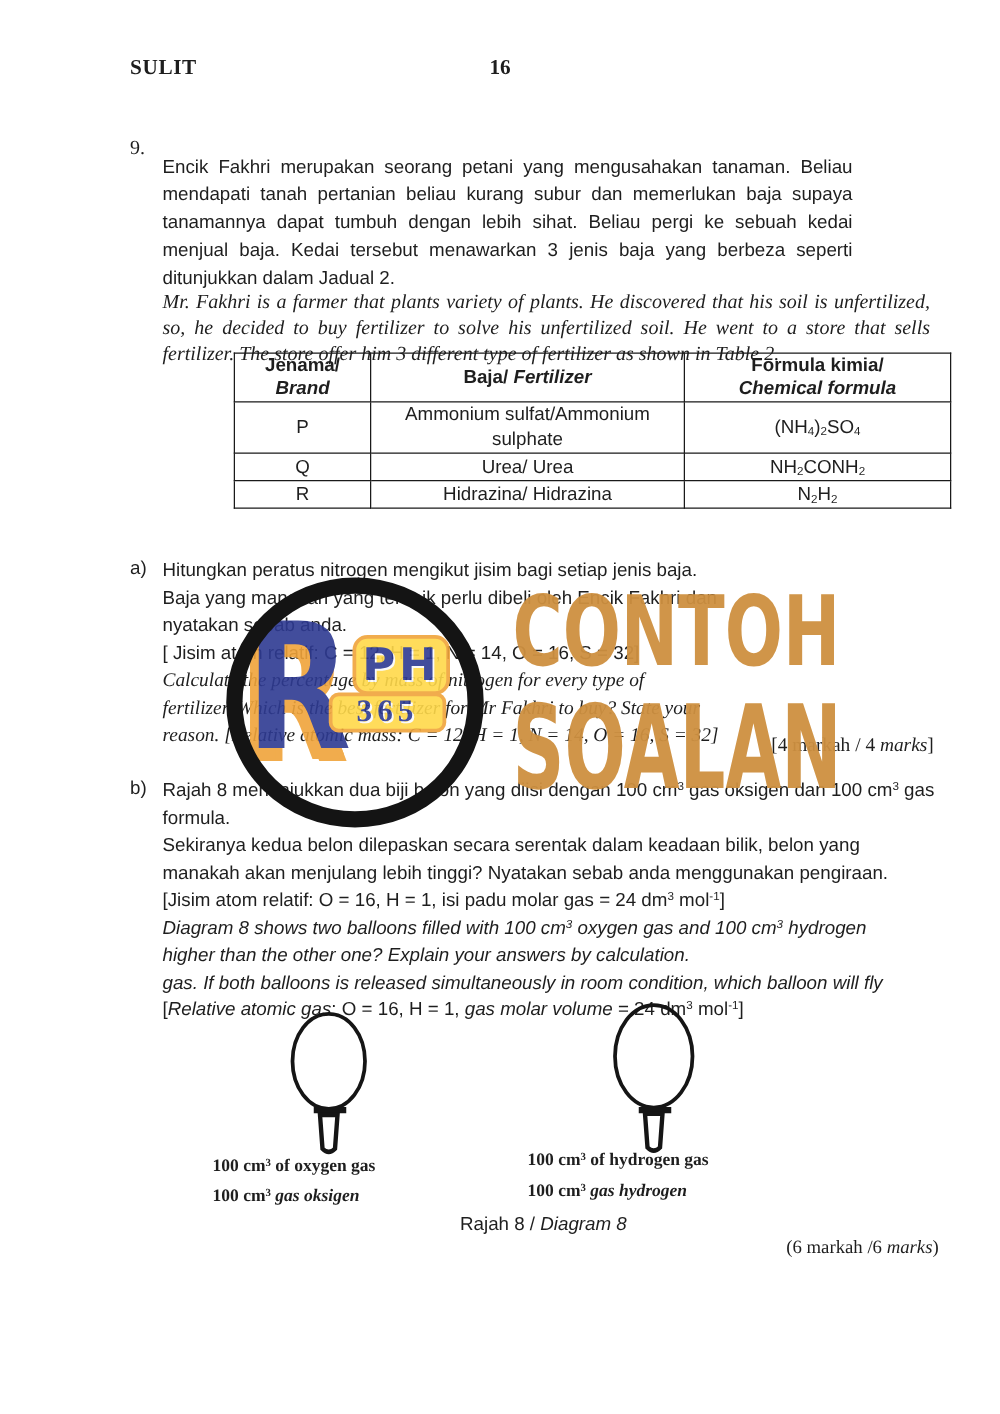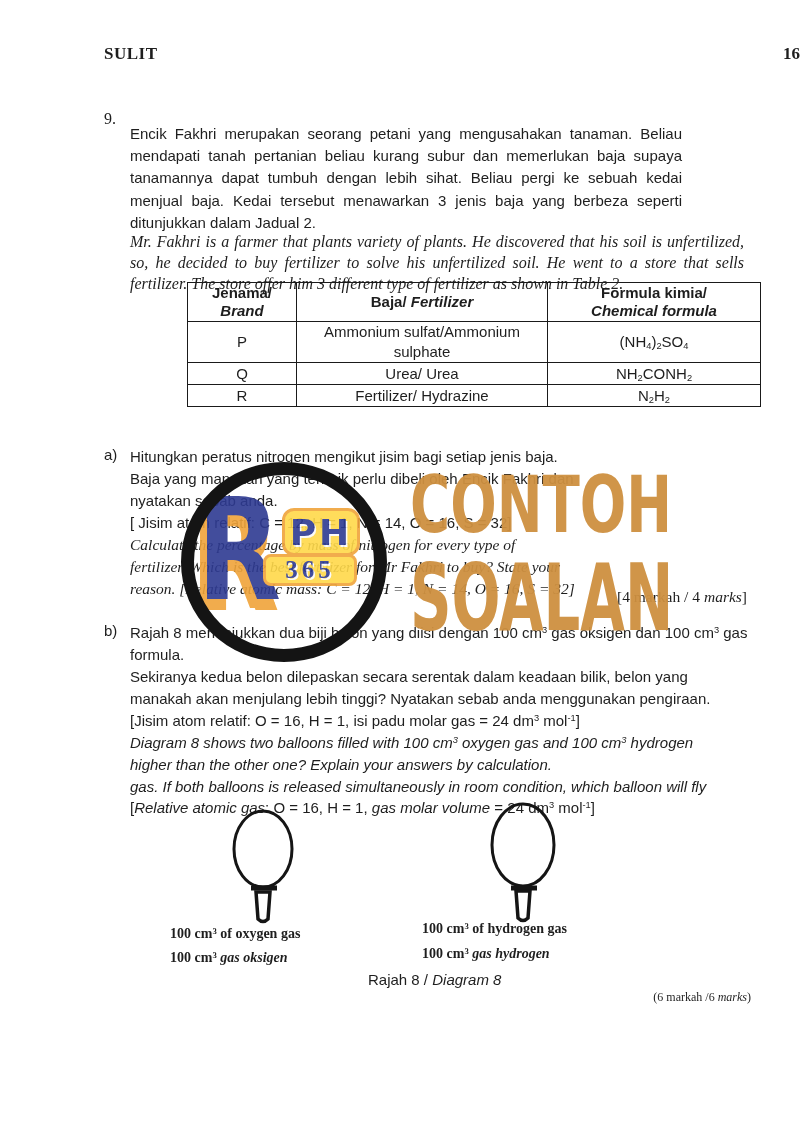--- a/index.html
+++ b/index.html
@@ -12,21 +12,21 @@
   html,body{margin:0;padding:0;background:#e8e8e8;}
   .page{
     position:relative;width:800px;height:1131px;margin:0 auto;background:#ffffff;
     font-family:"Liberation Sans",sans-serif;color:var(--ink);overflow:hidden;
   }
   sup{font-size:0.62em;vertical-align:0.5em;line-height:0;}
   sub{font-size:0.62em;vertical-align:-0.25em;line-height:0;}
 
   
   .sulit{position:absolute;left:104px;top:44px;font-family:"Liberation Serif",serif;font-weight:bold;font-size:17px;letter-spacing:0.5px;}
-  .pageno{position:absolute;left:0;right:0;top:44px;text-align:right;font-family:"Liberation Serif",serif;font-weight:bold;font-size:17px;}
+  .pageno{position:absolute;left:0;right:0;top:44px;text-align:center;font-family:"Liberation Serif",serif;font-weight:bold;font-size:17px;}
 
   
   .q-num{position:absolute;left:104px;top:110px;font-family:"Liberation Serif",serif;font-size:16px;}
   .intro-ms{position:absolute;left:130px;top:123px;width:552px;font-size:15px;line-height:22.2px;text-align:justify;}
   .intro-en{position:absolute;left:130px;top:231px;width:614px;font-family:"Liberation Serif",serif;font-style:italic;font-size:16px;line-height:21px;text-align:justify;}
 
   
   .ftable{position:absolute;left:187px;top:282px;border-collapse:collapse;table-layout:fixed;}
   .ftable th,.ftable td{border:1.6px solid #1a1a1a;text-align:center;font-size:15px;padding:0 2px;vertical-align:middle;}
   .ftable th{font-weight:bold;line-height:18px;height:38px;}
@@ -47,21 +47,21 @@
   .b-bracket i{font-style:italic;}
 
   
   .fig-svg{position:absolute;left:150px;top:800px;}
   .fig-label{position:absolute;font-family:"Liberation Serif",serif;font-weight:bold;font-size:14px;white-space:nowrap;}
   .lbl-ox-en{left:170px;top:926px;}
   .lbl-ox-ms{left:170px;top:950px;}
   .lbl-hy-en{left:422px;top:921px;}
   .lbl-hy-ms{left:422px;top:946px;}
   .fig-caption{position:absolute;left:368px;top:971px;font-size:15px;white-space:nowrap;}
-  .b-marks{position:absolute;right:49px;top:990px;font-family:"Liberation Serif",serif;font-size:12px;}
+  .b-marks{position:absolute;right:49px;top:990px;font-family:"Liberation Serif",serif;font-size:15px;}
 
   
   .wm-circle{position:absolute;left:181px;top:462px;width:206px;height:200px;border:13px solid #141414;border-radius:50%;box-sizing:border-box;z-index:7;pointer-events:none;}
   .wm-logo{position:absolute;left:0;top:0;z-index:6;opacity:0.9;pointer-events:none;}
   .wm-r{position:absolute;left:197px;top:492px;font-family:"DejaVu Sans",sans-serif;font-weight:bold;font-size:140px;line-height:118px;color:var(--wm-blue);transform:scaleX(0.78);transform-origin:left top;text-shadow:-9px 9px 0 var(--wm-gold),-5px 5px 0 var(--wm-gold),-2px 11px 0 var(--wm-gold);}
   .wm-ph{position:absolute;left:282px;top:508px;width:78px;height:48px;background:var(--wm-yellow);border:3px solid var(--wm-gold);border-radius:12px;box-sizing:border-box;display:flex;align-items:center;justify-content:center;font-family:"DejaVu Sans",sans-serif;font-weight:bold;font-size:36px;letter-spacing:3px;color:var(--wm-blue);text-shadow:1.5px 1.5px 0 #fafafa;}
   .wm-365{position:absolute;left:263px;top:554px;width:94px;height:32px;background:var(--wm-yellow);border:3px solid var(--wm-gold);border-radius:8px;box-sizing:border-box;display:flex;align-items:center;justify-content:center;font-family:Liberation Serif, serif;font-weight:bold;font-size:25px;letter-spacing:4px;color:var(--wm-blue);text-shadow:1.5px 1.5px 0 #fafafa;}
   .wm-word{position:absolute;font-family:"DejaVu Sans",sans-serif;font-weight:bold;color:var(--wm-orange);z-index:5;transform-origin:left top;opacity:0.95;pointer-events:none;white-space:nowrap;}
   .wm-contoh{left:410px;top:467px;font-size:76px;line-height:76px;transform:scale(0.72,1.02);}
   .wm-soalan{left:410px;top:552px;font-size:93px;line-height:93px;transform:scale(0.62,1);}
@@ -92,21 +92,21 @@
         <td>Ammonium sulfat/Ammonium sulphate</td>
         <td>(NH<sub>4</sub>)<sub>2</sub>SO<sub>4</sub></td>
       </tr>
       <tr>
         <td>Q</td>
         <td>Urea/ Urea</td>
         <td>NH<sub>2</sub>CONH<sub>2</sub></td>
       </tr>
       <tr>
         <td>R</td>
-        <td>Fertilizer/ Hydrazine</td>
+        <td>Hidrazina/ Hidrazina</td>
         <td>N<sub>2</sub>H<sub>2</sub></td>
       </tr>
     </tbody>
   </table>
 
   <div class="a-label">a)</div>
   <div class="a-ms">
     <div>Hitungkan peratus nitrogen mengikut jisim bagi setiap jenis baja.</div>
     <div>Baja yang manakah yang terbaik perlu dibeli oleh Encik Fakhri dan</div>
     <div>nyatakan sebab anda.</div>

